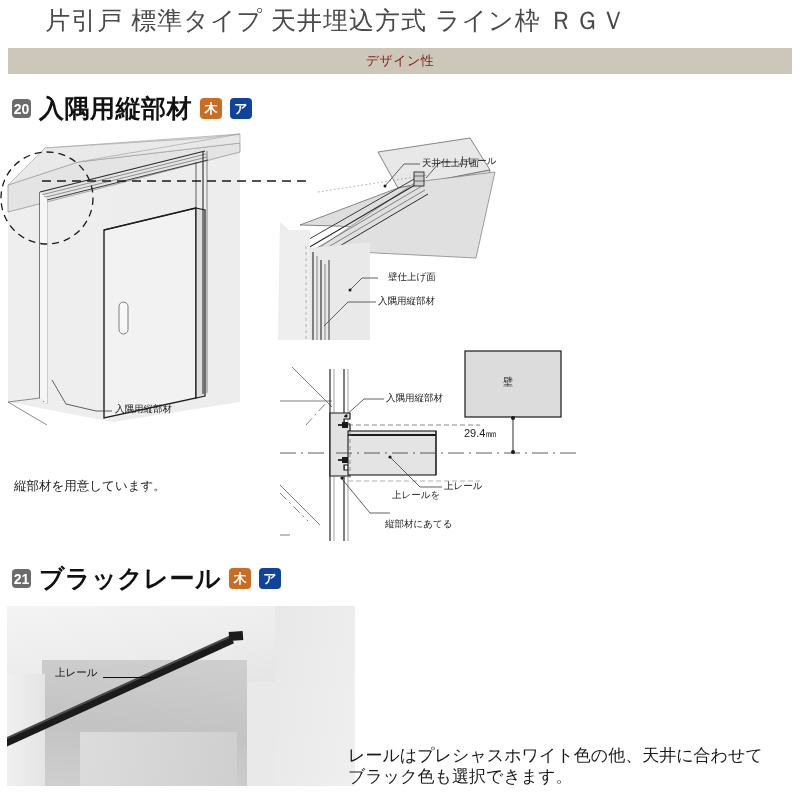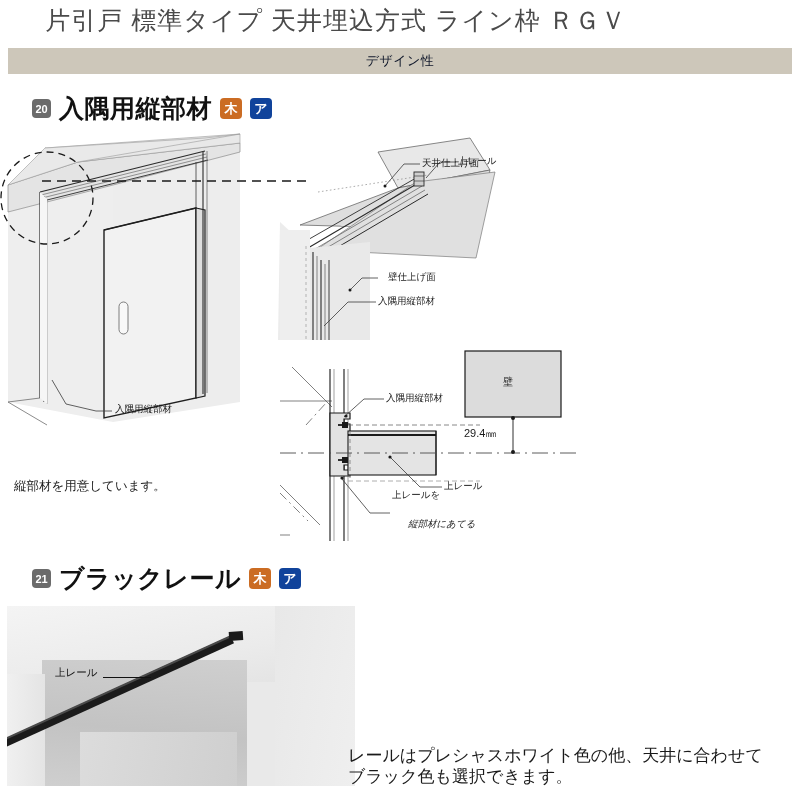--- a/index.html
+++ b/index.html
@@ -19,30 +19,29 @@
     font-size: 25px; letter-spacing: 1px;
     color: #4a4a4a; font-weight: 400;
     white-space: nowrap;
   }
   .cat-bar {
     position: absolute; left: 8px; top: 48px;
     width: 784px; height: 26px;
     background: #cdc7ba;
     display: flex; align-items: center; justify-content: center;
   }
-  .cat-bar span { font-size: 13px; color: #0f172a; letter-spacing: .5px; }
+  .cat-bar span { font-size: 13px; color: #7f1d1d; letter-spacing: .5px; }
 
   
   .sec-head { position: absolute; display: flex; align-items: center; gap: 8px; }
   .sec-num {
     width: 19px; height: 19px; border-radius: 4px;
     background: #6b6b6b; color: #fff;
-    font-size: 11px; display: flex; align-items: center; justify-content: center;
+    font-size: 14px; display: flex; align-items: center; justify-content: center;
     font-weight: 700;
-    margin-left: 20px;
   }
   .sec-title { font-size: 25px; font-weight: 700; color: #111; letter-spacing: .5px; }
   .tag {
     width: 22px; height: 21px; border-radius: 4px;
     color: #fff; font-size: 13px; font-weight: 700;
     display: flex; align-items: center; justify-content: center;
   }
   .tag.wood { background: #cb6c23; }
   .tag.alu  { background: #10439b; }
 
@@ -263,21 +262,21 @@
       <polyline points="64,72 84,54 104,54" fill="none" stroke="#3a3a3a" stroke-width="0.8"></polyline>
       <circle cx="66" cy="71" r="1.6" fill="#1a1a1a"></circle>
       <polyline points="110,112 140,142 162,142" fill="none" stroke="#3a3a3a" stroke-width="0.8"></polyline>
       <circle cx="110" cy="112" r="1.6" fill="#1a1a1a"></circle>
       <polyline points="62,134 90,168 110,168" fill="none" stroke="#3a3a3a" stroke-width="0.8"></polyline>
       <circle cx="62" cy="133" r="1.6" fill="#1a1a1a"></circle>
     </svg>
     <div class="lbl" style="left:106px; top:47px;">入隅用縦部材</div>
     <div class="lbl" style="left:164px; top:135px;">上レール</div>
     <div class="lbl" style="left:112px; top:144px;">上レールを</div>
-    <div class="lbl" style="left:128px; top:173px;font-style:italic;">縦部材にあてる</div>
+    <div class="lbl" style="left:105px; top:173px;">縦部材にあてる</div>
     <div class="lbl" style="left:223px; top:31px; font-size:10px;">壁</div>
     <div class="lbl" style="left:184px; top:81px; font-size:11px;">29.4㎜</div>
   </div>
 
   <div class="body-text" style="left:14px; top:476px;">縦部材を用意しています。</div>
 
   <div class="sec-head" style="left:12px; top:562px;">
     <div class="sec-num">21</div>
     <div class="sec-title">ブラックレール</div>
     <div class="tag wood">木</div>

